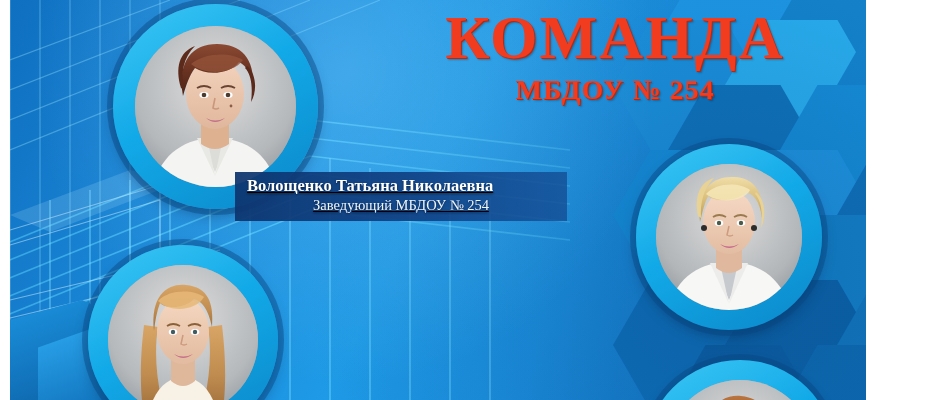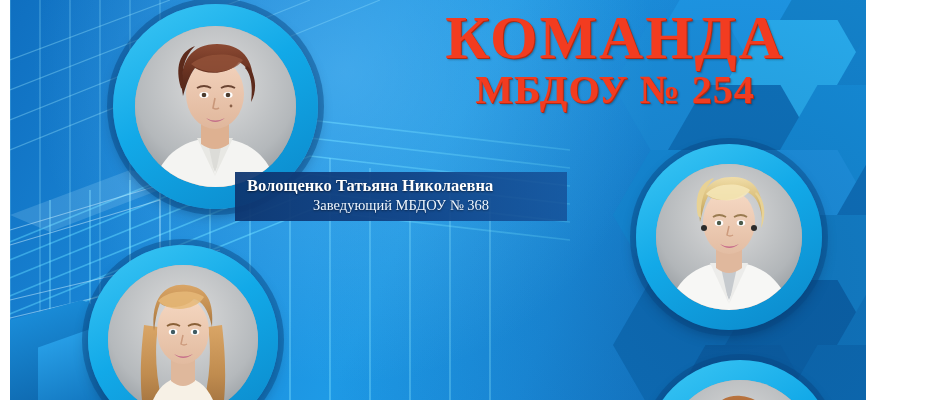--- a/index.html
+++ b/index.html
@@ -33,38 +33,38 @@
 
   
   .title-wrap{position:absolute;left:415px;top:6px;width:400px;text-align:center;z-index:30;}
   .title-main{
     font-family:"Liberation Serif",serif;font-weight:700;color:#f23c20;
     font-size:61px;line-height:64px;letter-spacing:2px;
     text-shadow:1px 1px 0 #b32a12, 2px 2px 2px rgba(0,0,0,.25);
   }
   .title-sub{
     font-family:"Liberation Serif",serif;font-weight:700;color:#f23c20;
-    font-size:40px;line-height:40px;letter-spacing:1px;
+    font-size:28px;line-height:40px;letter-spacing:1px;
     text-shadow:1px 1px 0 #b32a12, 2px 2px 2px rgba(0,0,0,.25);
   }
 
   
   .portrait{position:absolute;border-radius:50%;z-index:20;
             box-shadow:0 0 0 6px rgba(8,72,130,.45), 0 6px 14px rgba(0,20,50,.35);}
   .ring{position:absolute;left:0;top:0;right:0;bottom:0;border-radius:50%;
         background:linear-gradient(150deg,#3ec8f5 0%,#12a9e8 45%,#0b87c9 100%);}
   .photo{position:absolute;border-radius:50%;overflow:hidden;
          background:radial-gradient(circle at 50% 38%, #d9d9d9 0%, #b9bcbe 58%, #9aa0a4 100%);
          box-shadow:inset 0 0 10px rgba(0,0,0,.25);}
   .photo .face{position:absolute;left:0;top:0;right:0;bottom:0;}
 
   
   .caption{position:absolute;z-index:25;
            background:linear-gradient(90deg,rgba(13,52,110,.93) 0%,rgba(17,66,134,.93) 55%,rgba(20,78,150,.80) 100%);
-           padding:4px 12px 6px 12px;}
+           padding:4px 12px 6px 12px;text-decoration:underline;}
   .cap-name{font-family:"Liberation Serif",serif;font-weight:700;color:#ffffff;
             font-size:16.5px;line-height:20px;white-space:nowrap;
             text-shadow:0 1px 2px rgba(0,0,0,.55);}
   .cap-role{font-family:"Liberation Serif",serif;font-weight:400;color:#eef6ff;
             font-size:14.5px;line-height:19px;white-space:nowrap;text-align:center;
             text-shadow:0 1px 2px rgba(0,0,0,.5);}
 
   .edge-left{position:absolute;left:0;top:0;width:10px;height:400px;background:#fff;z-index:60;}
   .edge-right{position:absolute;right:0;top:0;width:12px;height:400px;background:#fff;z-index:60;}
 </style>
@@ -212,21 +212,21 @@
 
         <path d="M80 72 L78 82 Q81 84 84 82" stroke="#c9977a" stroke-width="1.6" fill="none"></path>
         <path d="M71 92 Q80 97 90 92 Q80 100 71 92Z" fill="#c4718a"></path>
         <circle cx="96" cy="80" r="1.4" fill="#8a6048"></circle>
       </svg>
     </div>
   </div>
 
   <div class="caption" style="left:235px;top:172px;width:308px;">
     <div class="cap-name">Волощенко Татьяна Николаевна</div>
-    <div class="cap-role">Заведующий  МБДОУ № 368</div>
+    <div class="cap-role">Заведующий  МБДОУ № 254</div>
   </div>
 
   <div class="portrait" style="left:636px;top:144px;width:186px;height:186px;">
     <div class="ring"></div>
     <div class="photo" style="left:20px;top:20px;width:146px;height:146px;">
       <svg class="face" viewBox="0 0 146 146" preserveAspectRatio="xMidYMid slice">
         <defs>
           <radialGradient id="bg2" cx="50%" cy="36%" r="72%">
             <stop offset="0%" stop-color="#dcdcdc"></stop>
               <stop offset="70%" stop-color="#b2b6b9"></stop>

